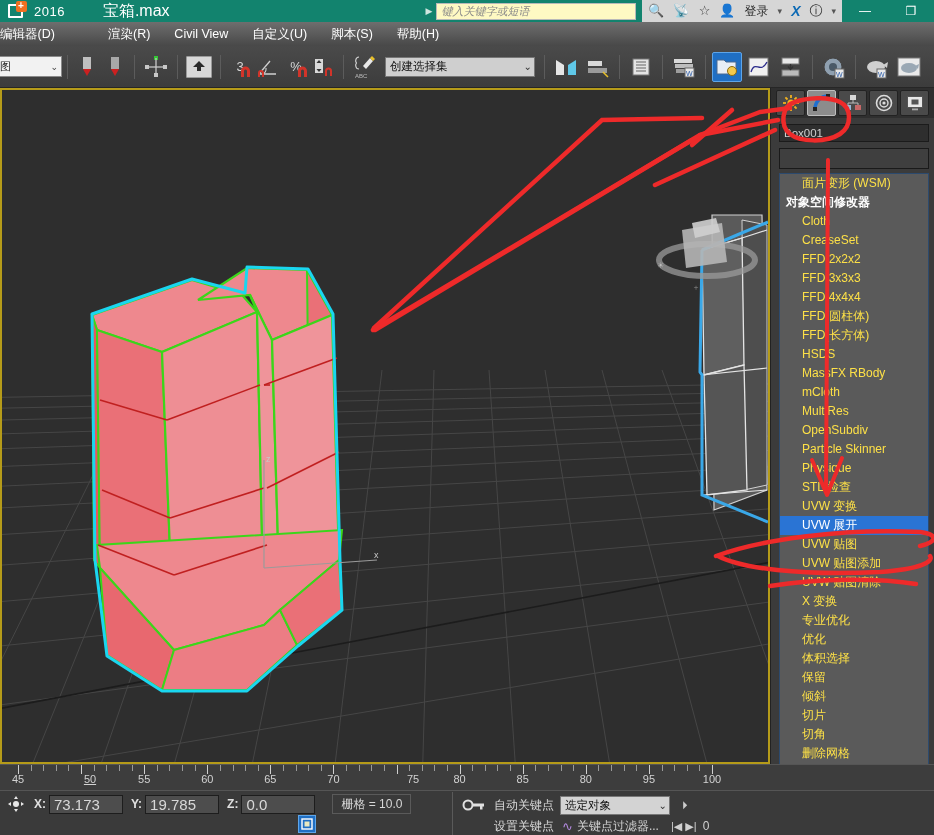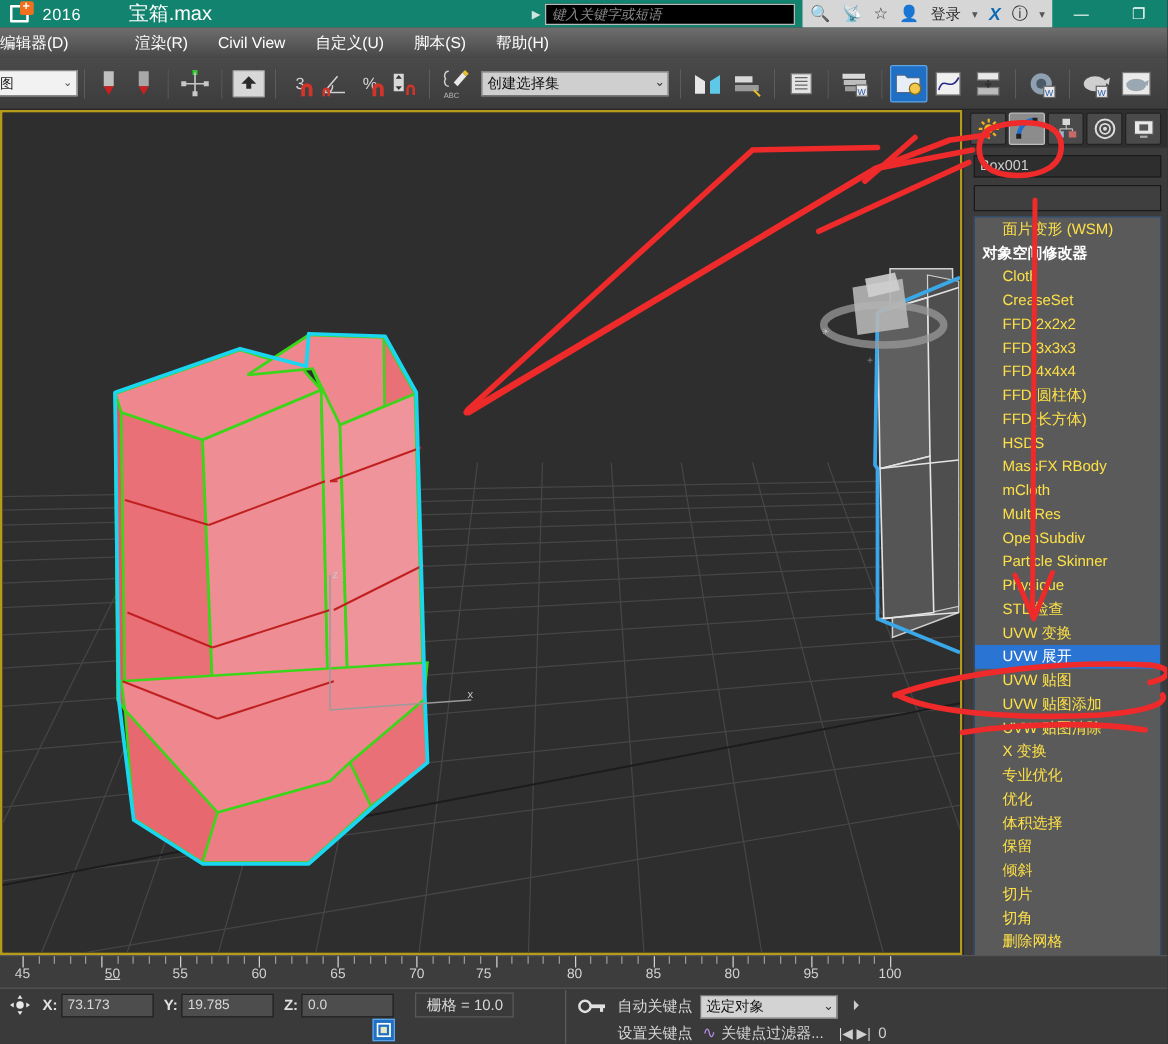--- a/index.html
+++ b/index.html
@@ -24,21 +24,21 @@
     width: 15px; height: 14px; border: 2.5px solid #ffffff; position: relative; border-radius:1px;
   }
   .logo-plus {
     position:absolute; right:-6px; top:-5px; width:11px; height:11px; background:#f07020;
     border-radius:2px; color:#fff; font-size:10px; line-height:10px; text-align:center; font-weight:bold;
   }
   .tb-ver { color:#ffffff; font-size:13px; margin-left:4px; letter-spacing:0.5px;}
   .tb-file { color:#ffffff; font-size:16px; margin-left:38px; }
   .tb-arrow { color:#cfe6e0; font-size:9px; margin-left:auto; margin-right:4px;}
   .tb-search {
-    width: 200px; height: 17px; background:#000000; border:1px solid #b9b9b9;
+    width: 200px; height: 17px; background:#fef9c3; border:1px solid #b9b9b9;
     display:flex; align-items:center; padding-left:4px; margin-right:6px;
   }
   .tb-search span { font-size:11px; color:#8a8a8a; font-style:italic; }
   .tb-icons { display:flex; align-items:center; gap:9px; height:22px; padding:0 6px; background:#d6d6d6; }
   .tb-ic { font-size:13px; color:#3a3a3a; line-height:22px; }
   .tb-login { font-size:12px; color:#2a2a2a; }
   .tb-dot { font-size:9px; color:#555; }
   .tb-x { color:#0e6ab4; font-weight:bold; font-size:14px; font-style:italic; }
   .tb-help { font-size:13px; color:#2b2b2b; }
   .win-ctrl { display:flex; align-items:center; height:22px; background:#12836e; }
@@ -124,21 +124,21 @@
   .tick.maj { height:9px; background:#cfcfcf; }
   .tlab { position:absolute; top:8px; font-size:11px; color:#d2d2d2; transform:translateX(-50%); }
 
   .statusbar {
     position:absolute; left:0; top:790px; width:934px; height:45px;
     background:#3a3a3a; border-top:1px solid #555;
   }
   .sb-row { position:absolute; left:0; display:flex; align-items:center; height:22px; }
   .coord {
     height:19px; background:#4d4d4d; border:1px solid #1d1d1d; display:flex; align-items:center;
-    padding-left:4px; font-size:11px; color:#d8d8d8; width:74px;text-align:center;
+    padding-left:4px; font-size:15px; color:#d8d8d8; width:74px;text-align:center;
   }
   .coord-lab { font-size:12px; color:#e0e0e0; margin:0 3px 0 8px; font-weight:bold;}
   .gridbox {
     height:20px; background:#3a3a3a; border:1px solid #5a5a5a; display:flex; align-items:center;
     padding:0 8px; font-size:12px; color:#d8d8d8;
   }
   .keybtn { font-size:12px; color:#d8d8d8; padding:0 6px; }
   .selcombo {
     width:110px; height:19px; background:#d3d3d3; border:1px solid #777;
     display:flex; align-items:center; justify-content:space-between; font-size:11.5px;
@@ -599,21 +599,21 @@
         <div class="tick" style="left: 295.6px;"></div>
         <div class="tick" style="left: 308.218px;"></div>
         <div class="tick" style="left: 320.836px;"></div>
         <div class="tick maj" style="left: 333.455px;"></div>
         <div class="tlab" style="left: 333.455px;">70</div>
         <div class="tick" style="left: 346.073px;"></div>
         <div class="tick" style="left: 358.691px;"></div>
         <div class="tick" style="left: 371.309px;"></div>
         <div class="tick" style="left: 383.927px;"></div>
         <div class="tick maj" style="left: 396.545px;"></div>
-        <div class="tlab" style="left: 387px;">75</div>
+        <div class="tlab" style="left: 413px;">75</div>
         <div class="tick" style="left: 409.164px;"></div>
         <div class="tick" style="left: 421.782px;"></div>
         <div class="tick" style="left: 434.4px;"></div>
         <div class="tick" style="left: 447.018px;"></div>
         <div class="tick maj" style="left: 459.636px;"></div>
         <div class="tlab" style="left: 459.636px;">80</div>
         <div class="tick" style="left: 472.255px;"></div>
         <div class="tick" style="left: 484.873px;"></div>
         <div class="tick" style="left: 497.491px;"></div>
         <div class="tick" style="left: 510.109px;"></div>

